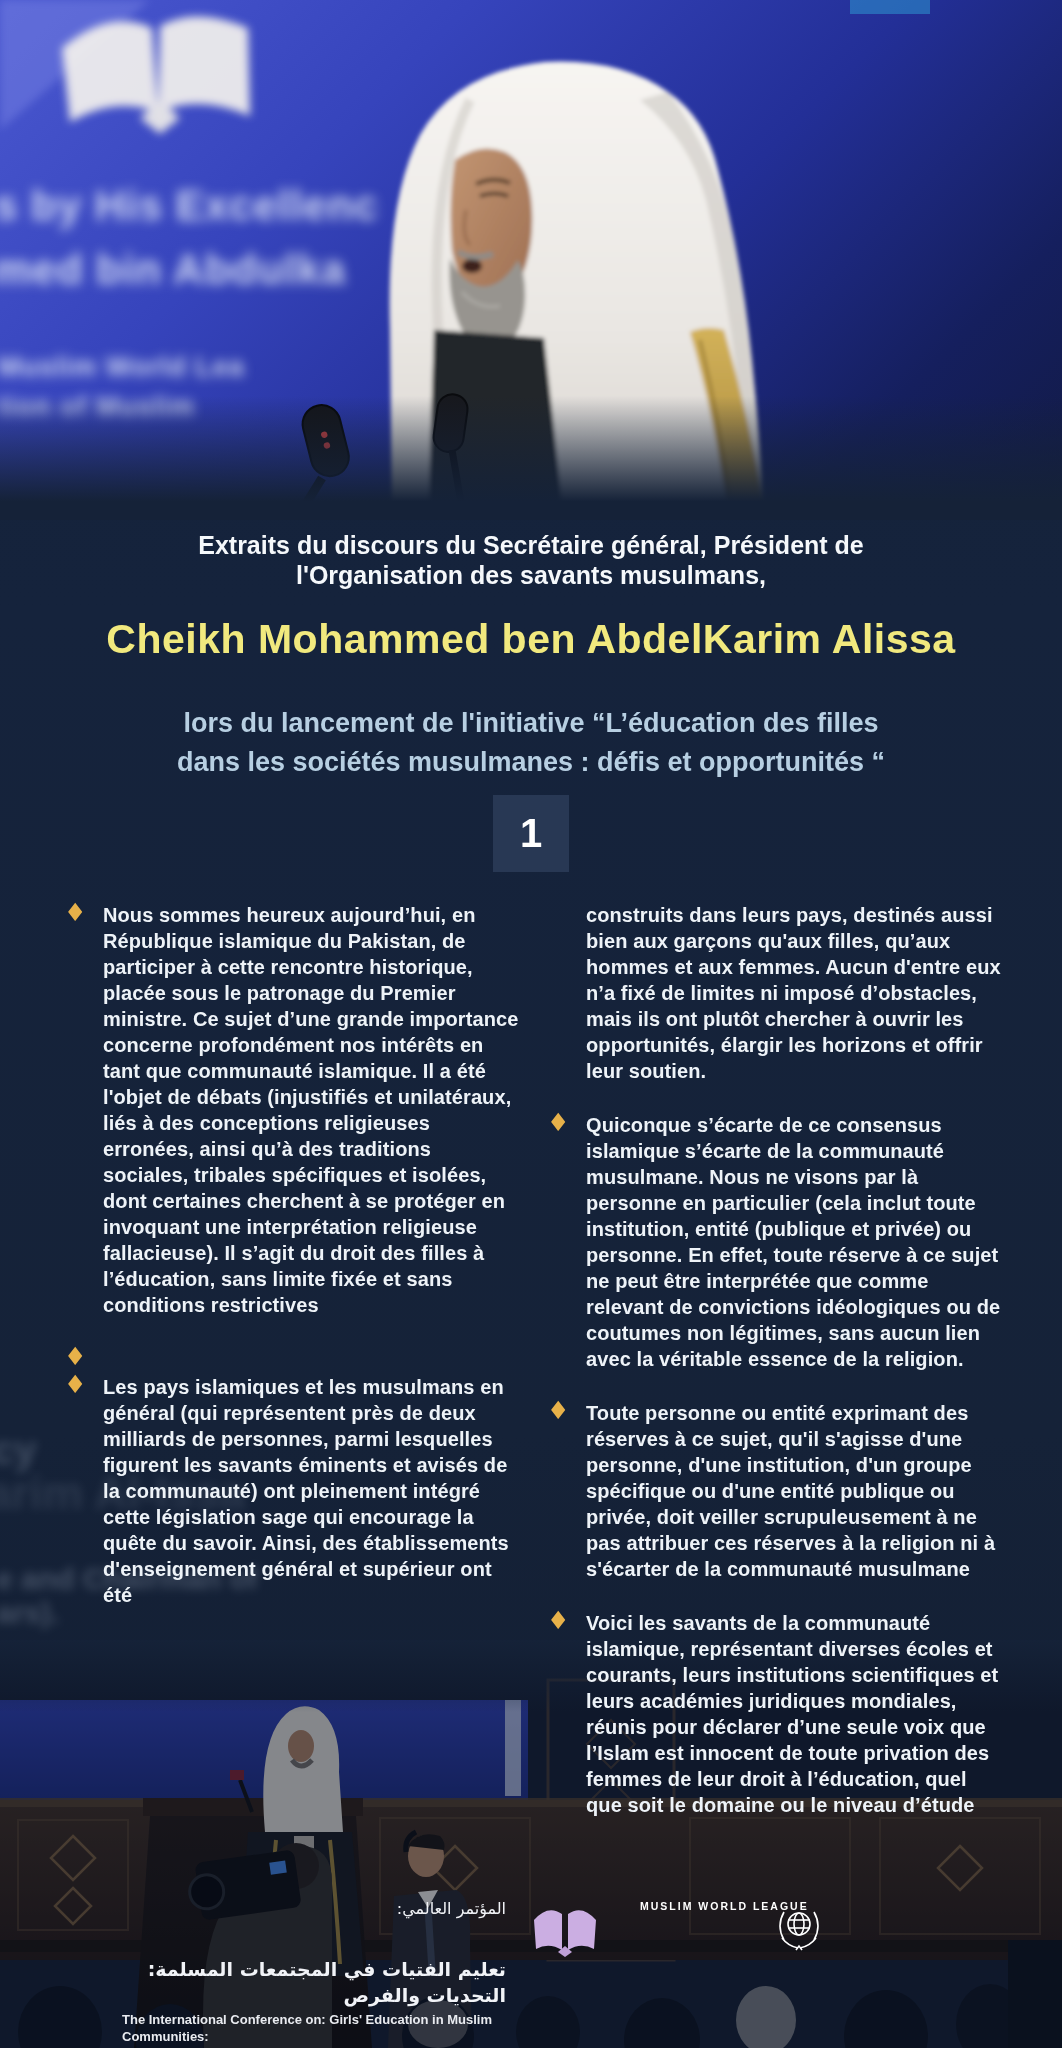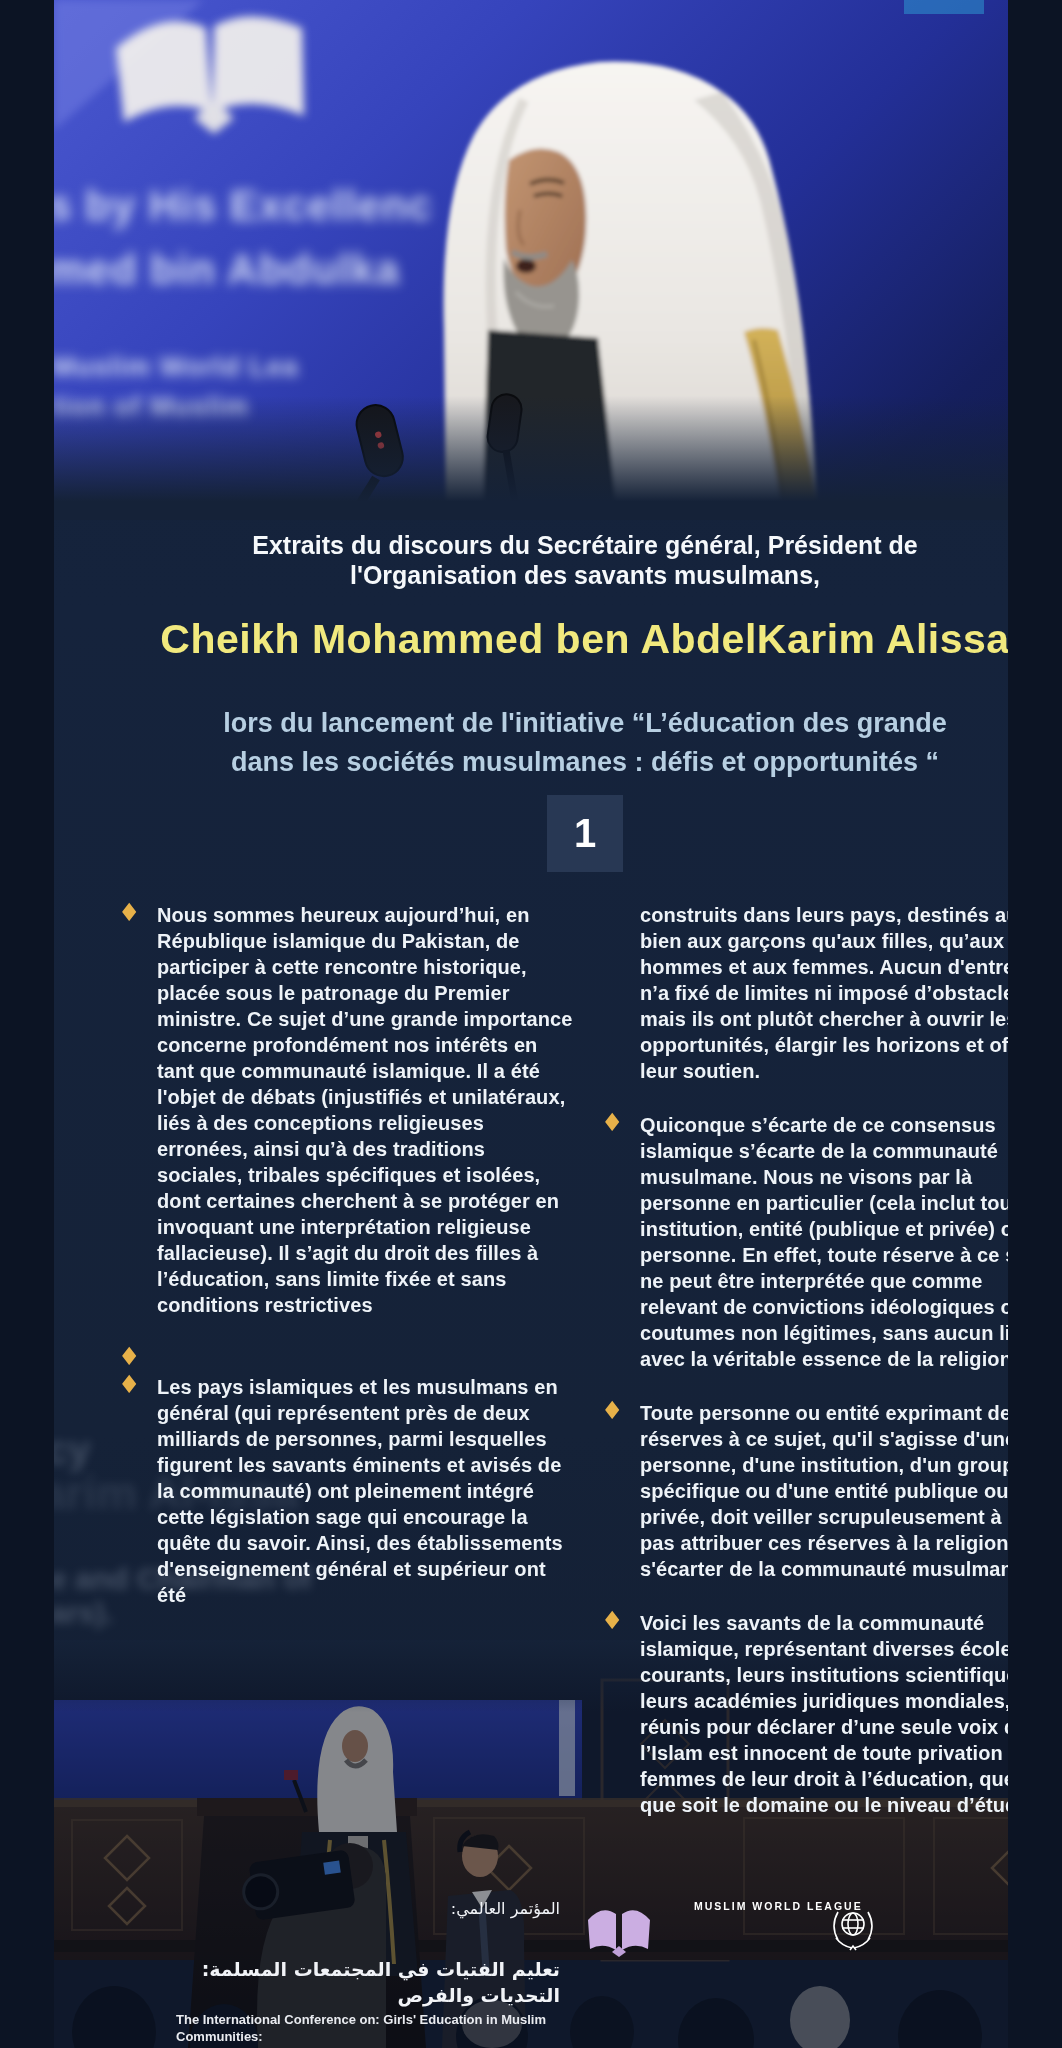--- a/index.html
+++ b/index.html
@@ -1,17 +1,17 @@
 <!DOCTYPE html>
 <html><head>
 <meta charset="utf-8">
 <style>
   html,body{margin:0;padding:0;background:#0c1424;}
   #canvas{
-    position:relative;width:954px;height:2048px;margin:0 auto;
+    position:relative;width:1062px;height:2048px;margin:0 auto;
     background:linear-gradient(180deg,#14223a 0%,#15233c 30%,#152238 70%,#121d31 100%);
     overflow:hidden;font-family:"Liberation Sans",sans-serif;
   }
   
   .hero{position:absolute;left:0;top:0;width:1062px;height:520px;overflow:hidden;}
   .hero-bg{position:absolute;inset:0;
     background:linear-gradient(135deg,#4a58d0 0%,#3644bc 30%,#232f97 58%,#151f5e 82%,#121a44 100%);}
   .hero-screen-line{position:absolute;color:rgba(240,246,255,.82);font-weight:bold;
     filter:blur(6px);white-space:nowrap;letter-spacing:1px;}
   .hsl1{left:-6px;top:182px;font-size:42px;}
@@ -148,21 +148,21 @@
   <div class="ghost g2">arim Al-Issa</div>
   <div class="ghost g3">e and Chairman of</div>
   <div class="ghost g4">ars).</div>
 
   <div class="intro">
     <div>Extraits du discours du Secrétaire général, Président de</div>
     <div>l'Organisation des savants musulmans,</div>
   </div>
   <div class="name">Cheikh Mohammed ben AbdelKarim Alissa</div>
   <div class="subtitle">
-    <div>lors du lancement de l'initiative “L’éducation des grande</div>
+    <div>lors du lancement de l'initiative “L’éducation des filles</div>
     <div>dans les sociétés musulmanes : défis et opportunités “</div>
   </div>
   <div class="page-box">
     <span>1</span>
   </div>
 
   <div class="cols">
     <div class="col">
       <div class="item">
         <span class="bullet">♦</span>

